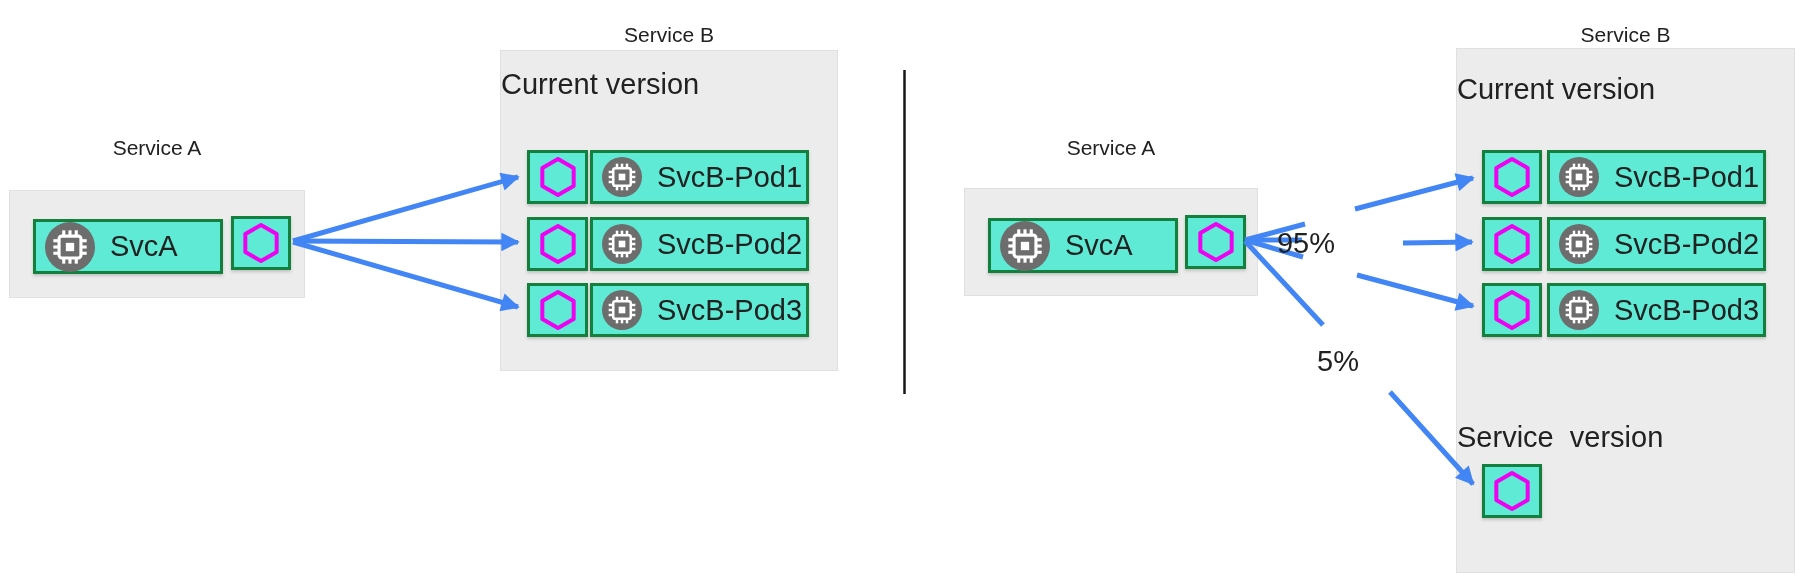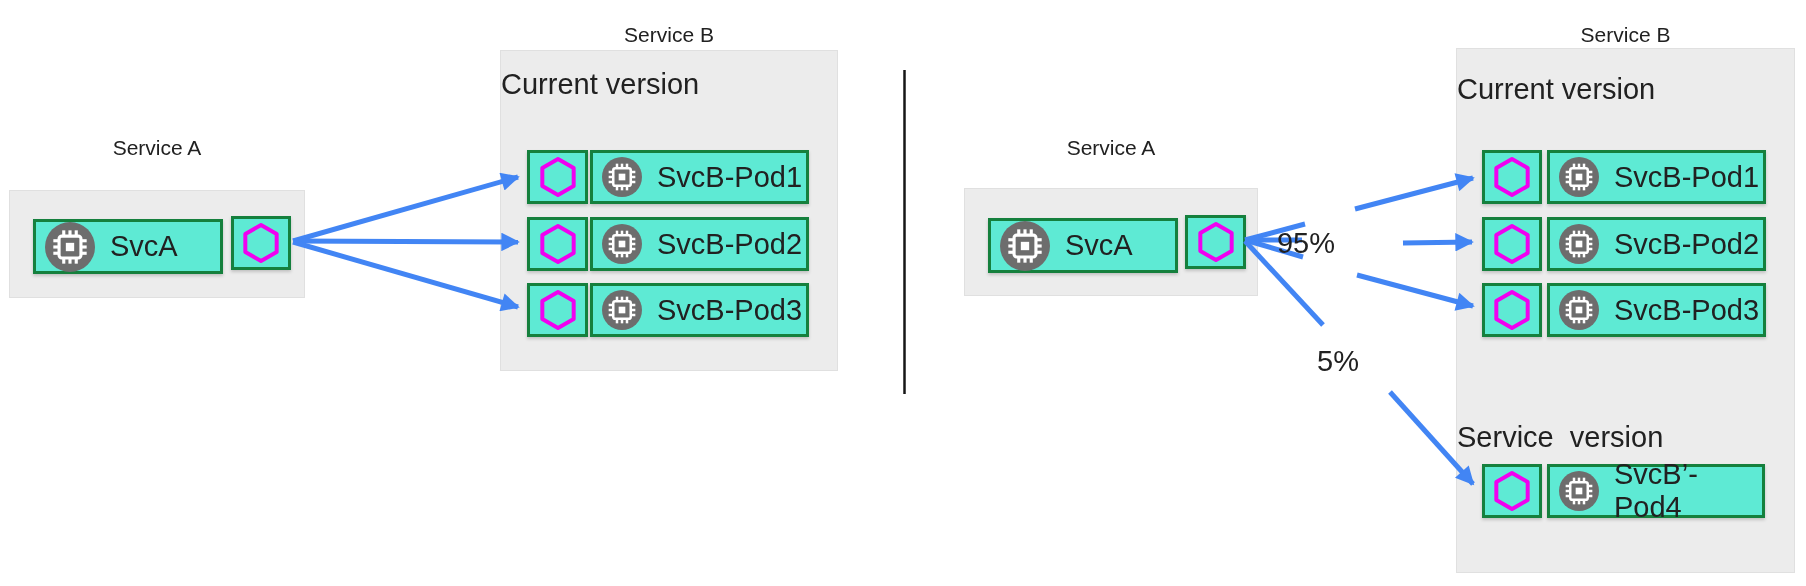--- a/index.html
+++ b/index.html
@@ -197,28 +197,20 @@
       <span class="wl-label">SvcB-Pod3</span>
       </div>
 
     <div class="group-label pre" style="top:372px;">Service  version</div>
 
     <div class="wbox hexbox" style="left:25px;top:415px;width:60px;height:54px;">
       <svg class="hex-svg">
           <use href="#hexagon"></use>
         </svg>
       </div>
-    <div class="wbox workload" style="left:90px;top:415px;width:218px;height:54px;">
-      <span class="chip-wrap">
-          <svg class="chip-svg chip-sm">
-            <use href="#chip"></use>
-          </svg>
-        </span>
-      <span class="wl-label">SvcB’-Pod4</span>
-      </div>
   </div>
 
   <div class="pct" style="left:1276px;top:227px;width:60px;">95%</div>
   <div class="pct" style="left:1310px;top:345px;width:56px;">5%</div>
 
   <svg class="overlay" width="1806" height="586">
     <defs>
       <marker id="ah" viewBox="0 0 10 10" refX="9" refY="5" markerWidth="4.2" markerHeight="3.7" orient="auto">
         <path d="M0,0 L10,5 L0,10 Z" fill="var(--arrow)"></path>
       </marker>

